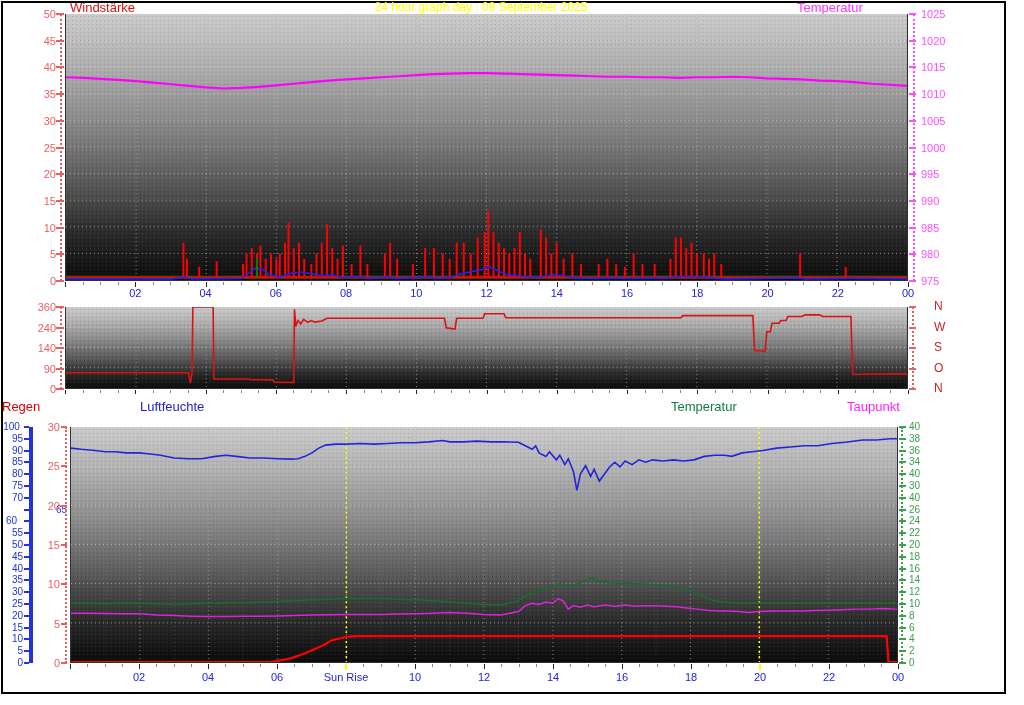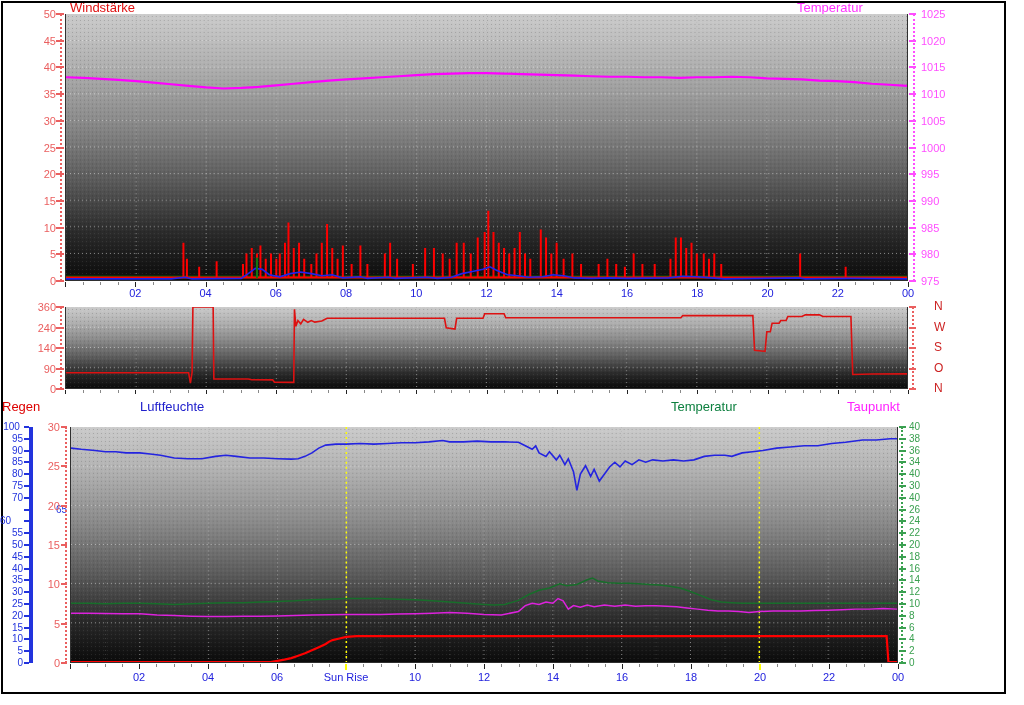--- a/index.html
+++ b/index.html
@@ -12,20 +12,21 @@
   .sec{position:absolute;font-size:13px;line-height:14px;white-space:nowrap;}
   .ax{position:absolute;font-size:11px;line-height:12px;white-space:nowrap;}
 </style>
 </head>
 <body>
 
 <div id="pg">
   <div class="frame"></div>
 
   <div class="hdr" style="left: 70px; top: 1px; color: rgb(224, 16, 16);">Windstärke</div>
+  <div class="ttl" style="left: 340px; top: 1px; width: 282px; color: rgb(255, 255, 0);">24 hour graph day : 09 September 2025</div>
   <div class="hdr" style="left: 797px; top: 1px; color: rgb(255, 51, 255);">Temperatur</div>
 
   <div class="sec" style="left: 2px; top: 400px; color: rgb(221, 0, 0);">Regen</div>
   <div class="sec" style="left: 140px; top: 400px; color: rgb(32, 32, 204);">Luftfeuchte</div>
   <div class="sec" style="left: 671px; top: 400px; color: rgb(14, 128, 64);">Temperatur</div>
   <div class="sec" style="left: 847px; top: 400px; color: rgb(255, 34, 255);">Taupunkt</div>
 <div class="plot" style="position: absolute; left: 65px; top: 14px; width: 843px; height: 267px;">
       <svg viewBox="0 0 843 267" preserveAspectRatio="none" style="width: 100%; height: 100%; display: block;">
         <defs>
           <linearGradient id="g1" x1="0" y1="0" x2="0" y2="1">
@@ -238,21 +239,21 @@
     <div class="ax" style="position: absolute; left: 0px; top: 457.4px; width: 23px; text-align: right; color: rgb(34, 51, 221); font-size: 10px; line-height: 10px;">85</div>
     <div style="position: absolute; left: 24px; top: 461.4px; width: 5px; height: 2px; background: rgb(34, 51, 221);"></div>
     <div class="ax" style="position: absolute; left: 0px; top: 469.2px; width: 23px; text-align: right; color: rgb(34, 51, 221); font-size: 10px; line-height: 10px;">80</div>
     <div style="position: absolute; left: 24px; top: 473.2px; width: 5px; height: 2px; background: rgb(34, 51, 221);"></div>
     <div class="ax" style="position: absolute; left: 0px; top: 481px; width: 23px; text-align: right; color: rgb(34, 51, 221); font-size: 10px; line-height: 10px;">75</div>
     <div style="position: absolute; left: 24px; top: 485px; width: 5px; height: 2px; background: rgb(34, 51, 221);"></div>
     <div class="ax" style="position: absolute; left: 0px; top: 492.8px; width: 23px; text-align: right; color: rgb(34, 51, 221); font-size: 10px; line-height: 10px;">70</div>
     <div style="position: absolute; left: 24px; top: 496.8px; width: 5px; height: 2px; background: rgb(34, 51, 221);"></div>
     <div class="ax" style="position: absolute; left: 0px; top: 504.6px; width: 23px; text-align: right; color: rgb(34, 51, 221); font-size: 10px; line-height: 10px; padding-left: 44px;">65</div>
     <div style="position: absolute; left: 24px; top: 508.6px; width: 5px; height: 2px; background: rgb(34, 51, 221);"></div>
-    <div class="ax" style="position: absolute; left: 0px; top: 516.4px; width: 23px; text-align: left; color: rgb(34, 51, 221); font-size: 10px; line-height: 10px;">60</div>
+    <div class="ax" style="position: absolute; left: 0px; top: 516.4px; width: 23px; text-align: center; color: rgb(34, 51, 221); font-size: 10px; line-height: 10px;">60</div>
     <div style="position: absolute; left: 24px; top: 520.4px; width: 5px; height: 2px; background: rgb(34, 51, 221);"></div>
     <div class="ax" style="position: absolute; left: 0px; top: 528.2px; width: 23px; text-align: right; color: rgb(34, 51, 221); font-size: 10px; line-height: 10px;">55</div>
     <div style="position: absolute; left: 24px; top: 532.2px; width: 5px; height: 2px; background: rgb(34, 51, 221);"></div>
     <div class="ax" style="position: absolute; left: 0px; top: 540px; width: 23px; text-align: right; color: rgb(34, 51, 221); font-size: 10px; line-height: 10px;">50</div>
     <div style="position: absolute; left: 24px; top: 544px; width: 5px; height: 2px; background: rgb(34, 51, 221);"></div>
     <div class="ax" style="position: absolute; left: 0px; top: 551.8px; width: 23px; text-align: right; color: rgb(34, 51, 221); font-size: 10px; line-height: 10px;">45</div>
     <div style="position: absolute; left: 24px; top: 555.8px; width: 5px; height: 2px; background: rgb(34, 51, 221);"></div>
     <div class="ax" style="position: absolute; left: 0px; top: 563.6px; width: 23px; text-align: right; color: rgb(34, 51, 221); font-size: 10px; line-height: 10px;">40</div>
     <div style="position: absolute; left: 24px; top: 567.6px; width: 5px; height: 2px; background: rgb(34, 51, 221);"></div>
     <div class="ax" style="position: absolute; left: 0px; top: 575.4px; width: 23px; text-align: right; color: rgb(34, 51, 221); font-size: 10px; line-height: 10px;">35</div>

